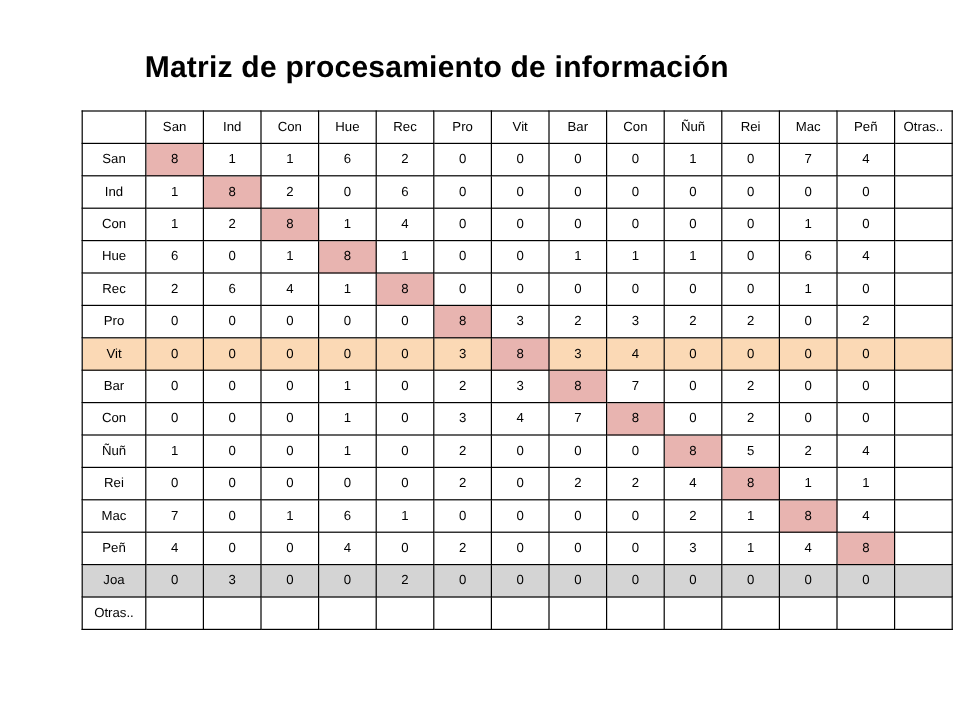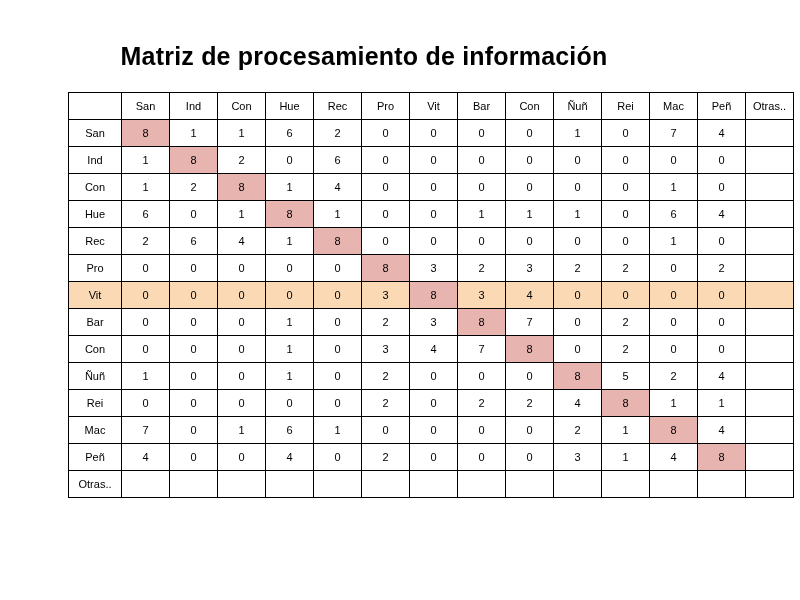--- a/index.html
+++ b/index.html
@@ -315,20 +315,37 @@
             <td>2</td>
             <td>0</td>
             <td>0</td>
             <td>0</td>
             <td>3</td>
             <td>1</td>
             <td>4</td>
             <td class="diag">8</td>
             <td class="empty"></td>
           </tr>
+          <tr class="gray-row">
+            <th class="rowhead">Joa</th>
+            <td>0</td>
+            <td>3</td>
+            <td>0</td>
+            <td>0</td>
+            <td>2</td>
+            <td>0</td>
+            <td>0</td>
+            <td>0</td>
+            <td>0</td>
+            <td>0</td>
+            <td>0</td>
+            <td>0</td>
+            <td>0</td>
+            <td class="empty"></td>
+          </tr>
           <tr>
             <th class="rowhead">Otras..</th>
             <td class="empty"></td>
             <td class="empty"></td>
             <td class="empty"></td>
             <td class="empty"></td>
             <td class="empty"></td>
             <td class="empty"></td>
             <td class="empty"></td>
             <td class="empty"></td>

